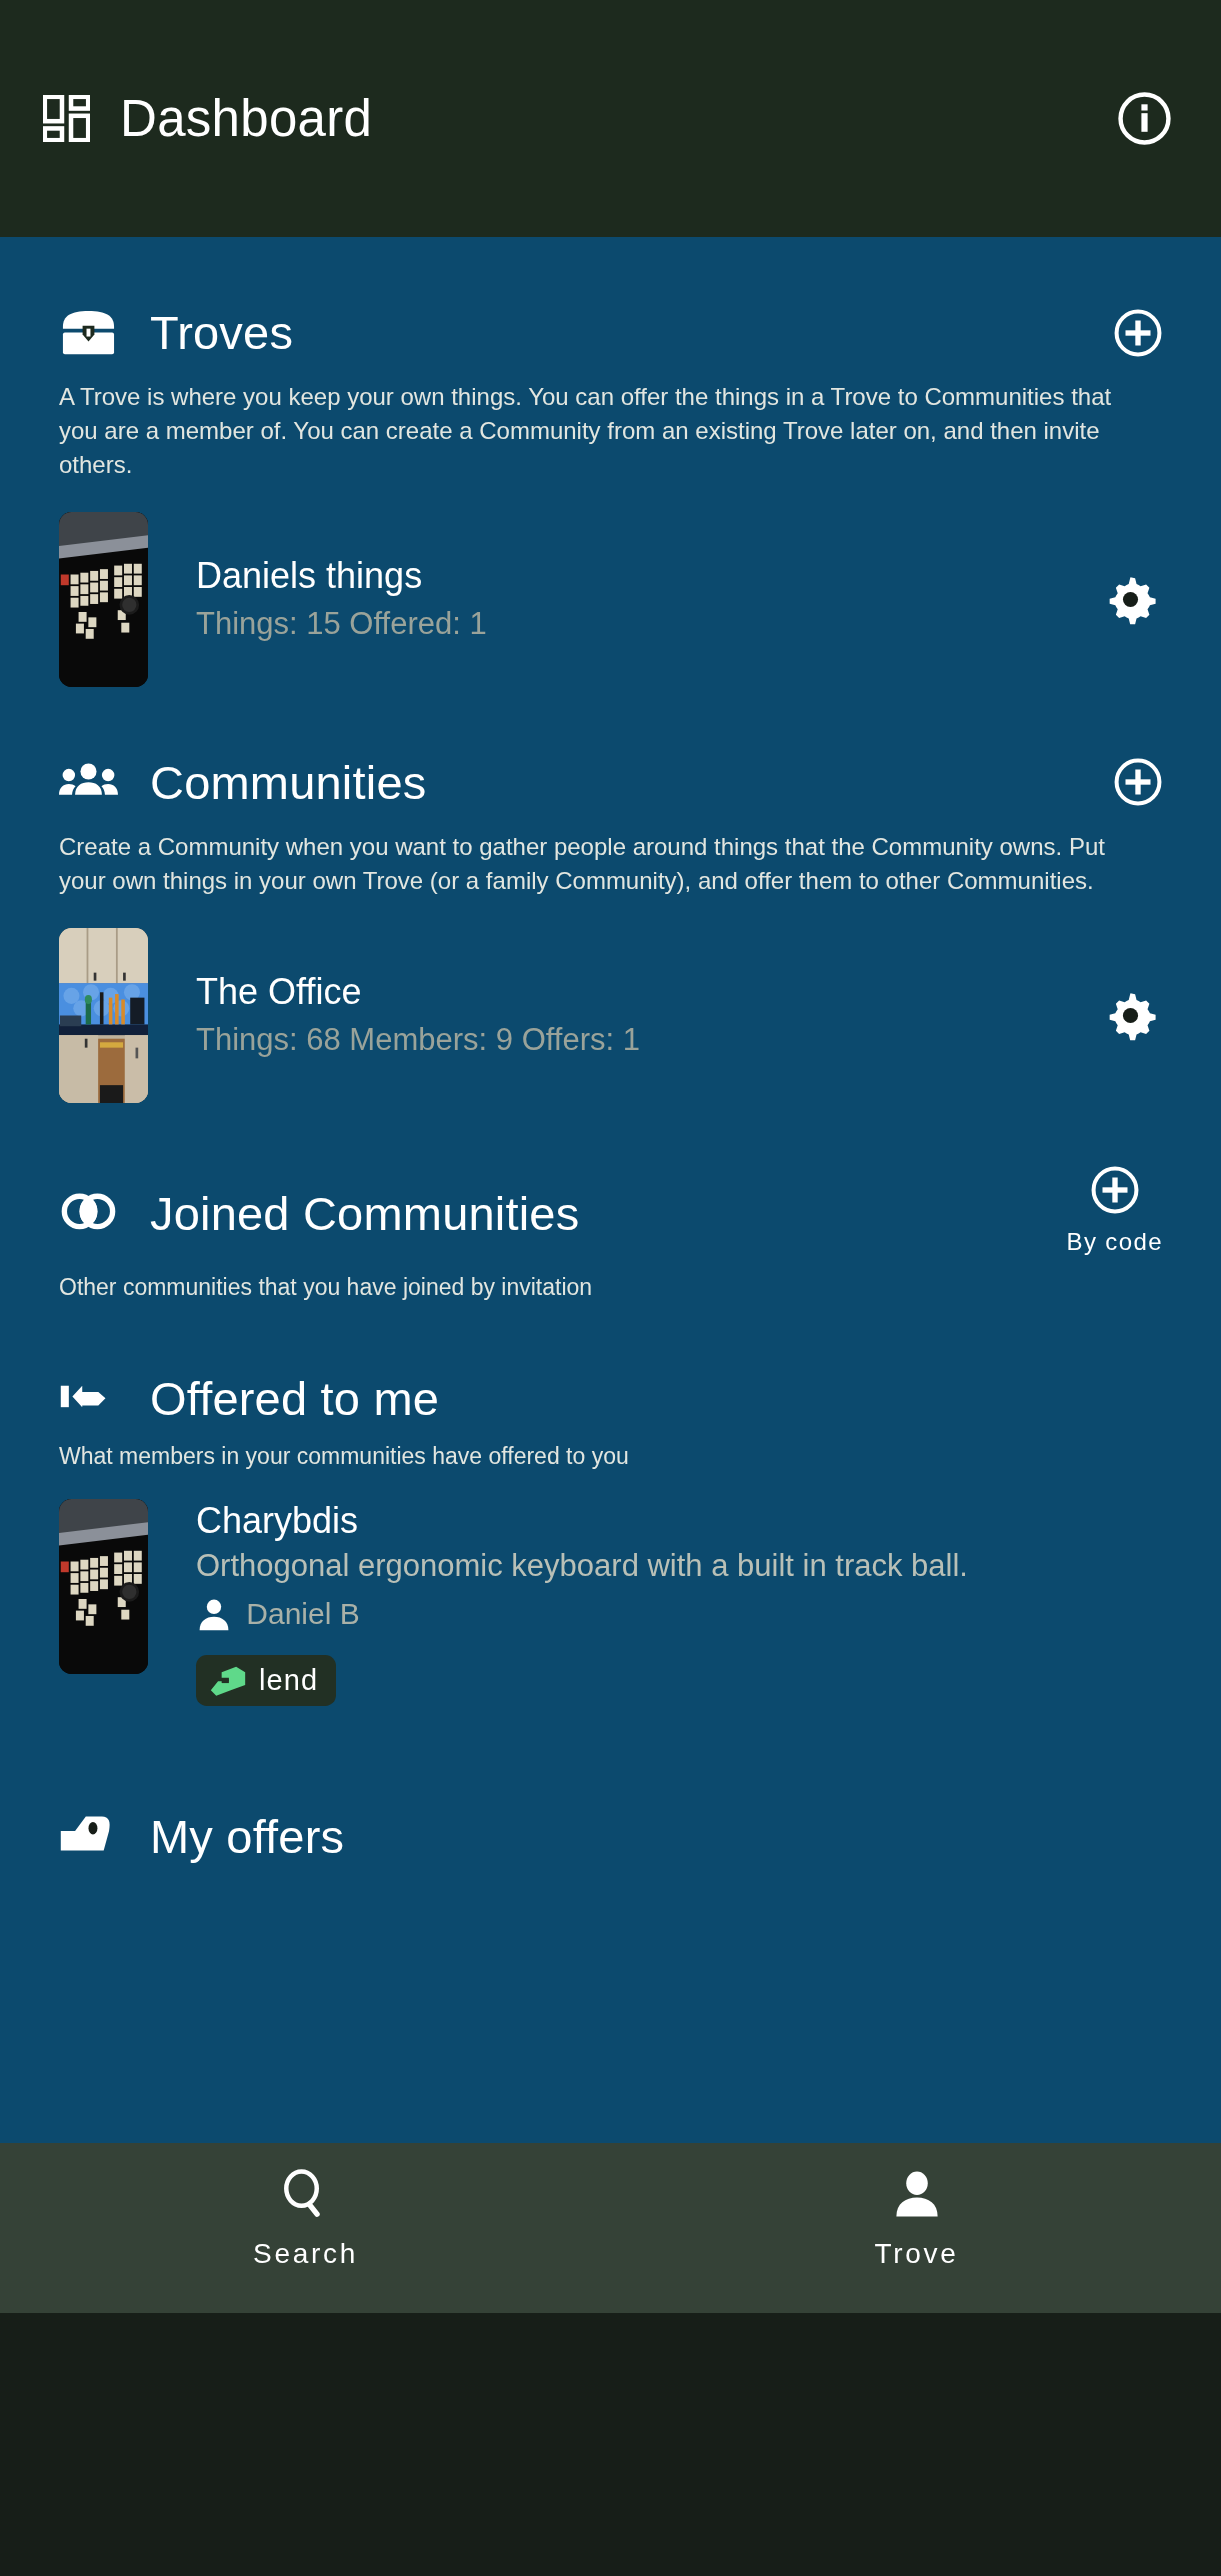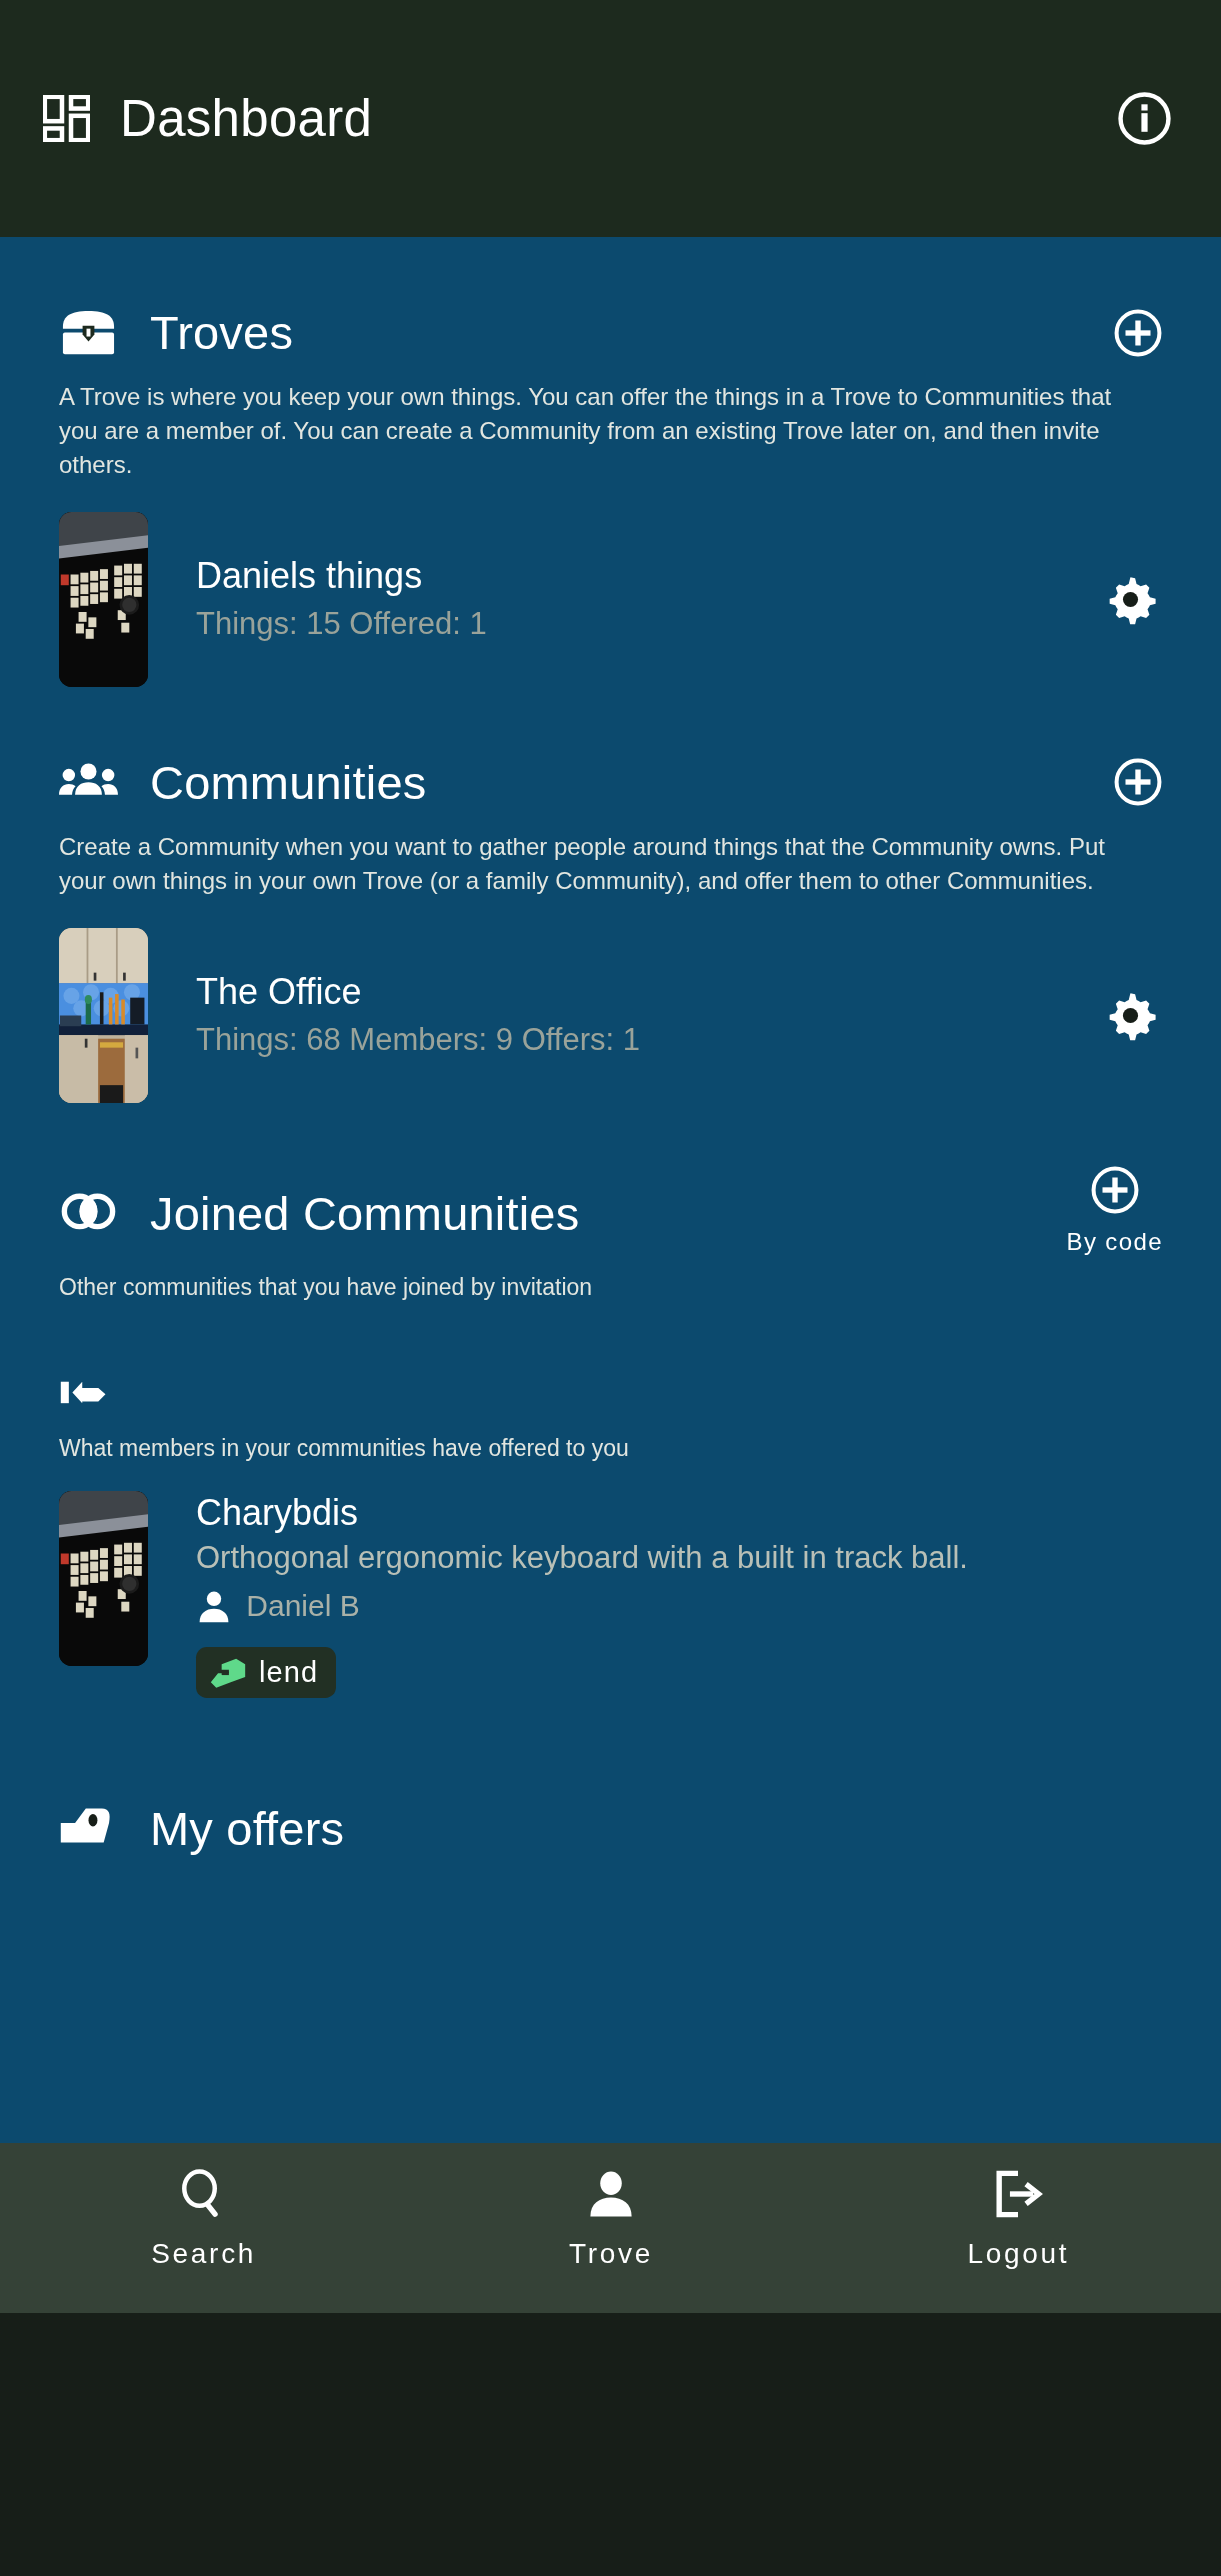--- a/index.html
+++ b/index.html
@@ -323,20 +323,21 @@
 
     <div class="section">
       <div class="sec-head">
         <div class="sec-title-wrap">
           <span class="sec-icon">
             <svg viewBox="0 0 66 48" xmlns="http://www.w3.org/2000/svg">
               <rect x="2" y="12" width="9" height="24" fill="#fff"></rect>
               <path d="M15 24 L26 12 L26 19 L44 19 L52 26 L44 34 L26 34 L26 36 Z" fill="#fff"></path>
             </svg>
           </span>
+          <div class="sec-title">Offered to me</div>
         </div>
       </div>
       <div class="sec-desc-sm">What members in your communities have offered to you</div>
 
       <div class="offer-row">
         <div class="thumb">
           <svg viewBox="0 0 100 196" xmlns="http://www.w3.org/2000/svg" preserveAspectRatio="none">
             <rect width="100" height="196" fill="#090909"></rect>
             <path d="M0 0 L100 0 L100 34 L0 48 Z" fill="#3f4449"></path>
             <path d="M0 38 L100 26 L100 40 L0 52 Z" fill="#8b9099"></path>
@@ -432,26 +433,16 @@
     <div class="navitem">
       <span class="nav-icon">
         <svg viewBox="0 0 58 58" xmlns="http://www.w3.org/2000/svg">
           <ellipse cx="29" cy="17" rx="12" ry="13" fill="#fff"></ellipse>
           <path d="M6 54 C6 40 16 33 29 33 C42 33 52 40 52 54 Z" fill="#fff"></path>
         </svg>
       </span>
       <div class="nav-label">Trove</div>
     </div>
 
-    <div class="navitem">
-      <span class="nav-icon">
-        <svg viewBox="0 0 58 58" xmlns="http://www.w3.org/2000/svg">
-          <path d="M26 6 L8 6 L8 52 L26 52" fill="none" stroke="#fff" stroke-width="6" stroke-linecap="square"></path>
-          <rect x="20" y="26" width="26" height="6" fill="#fff"></rect>
-          <path d="M38 18 L52 29 L38 40" fill="none" stroke="#fff" stroke-width="6" stroke-linejoin="miter"></path>
-        </svg>
-      </span>
-      <div class="nav-label">Logout</div>
-    </div>
 
   </div>
 </div>
 
 
 </body></html>

